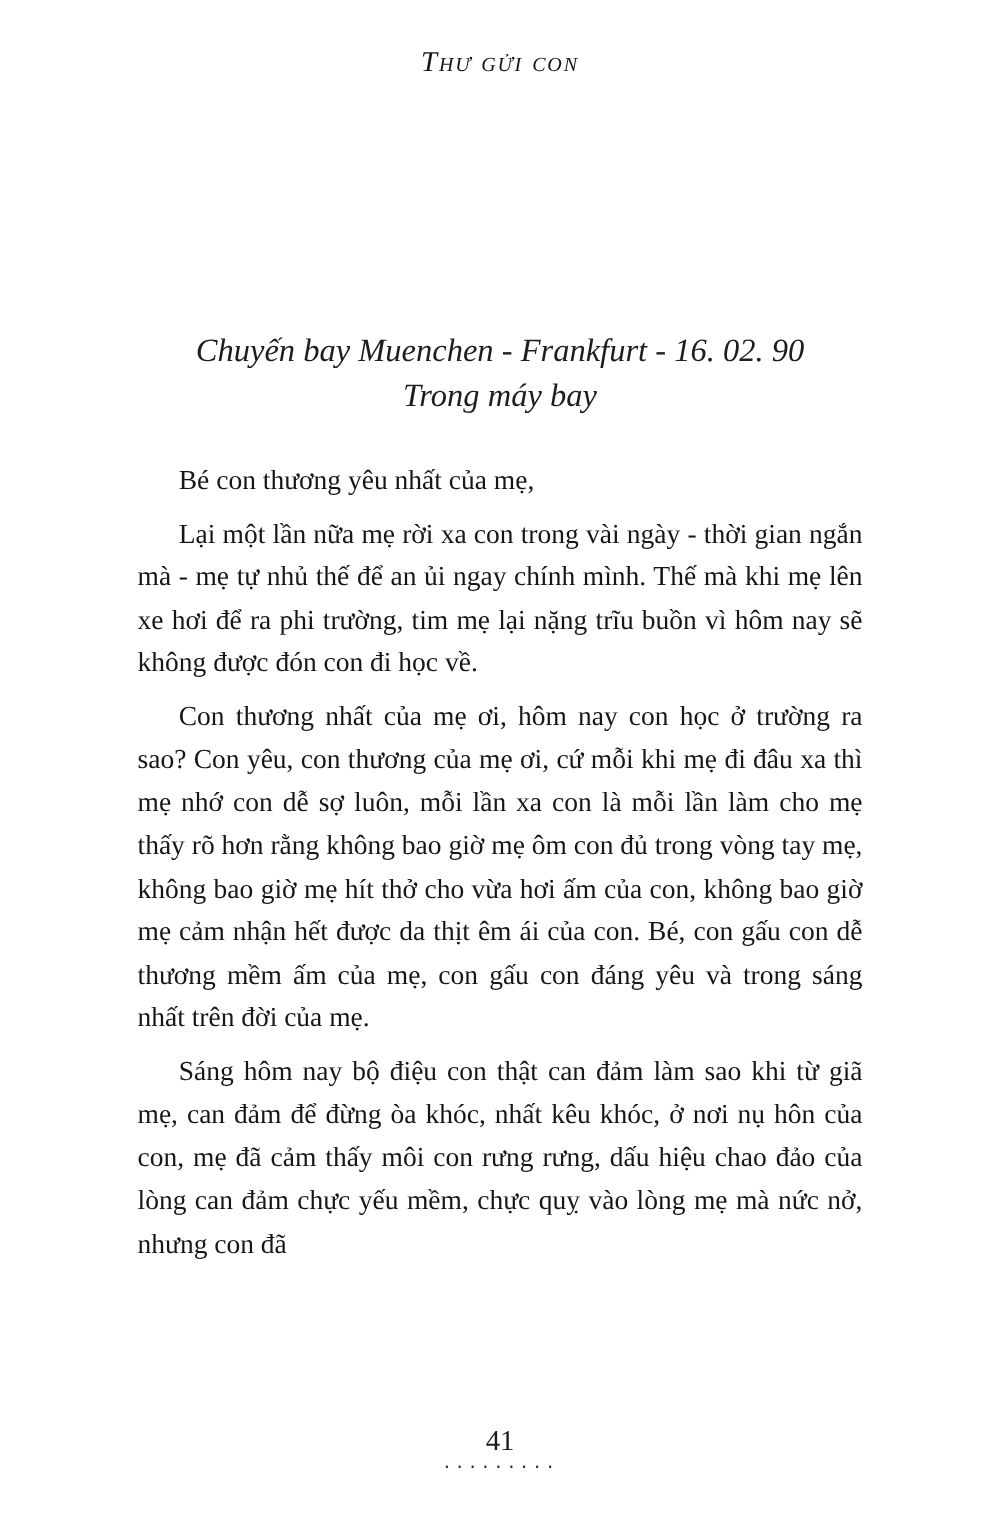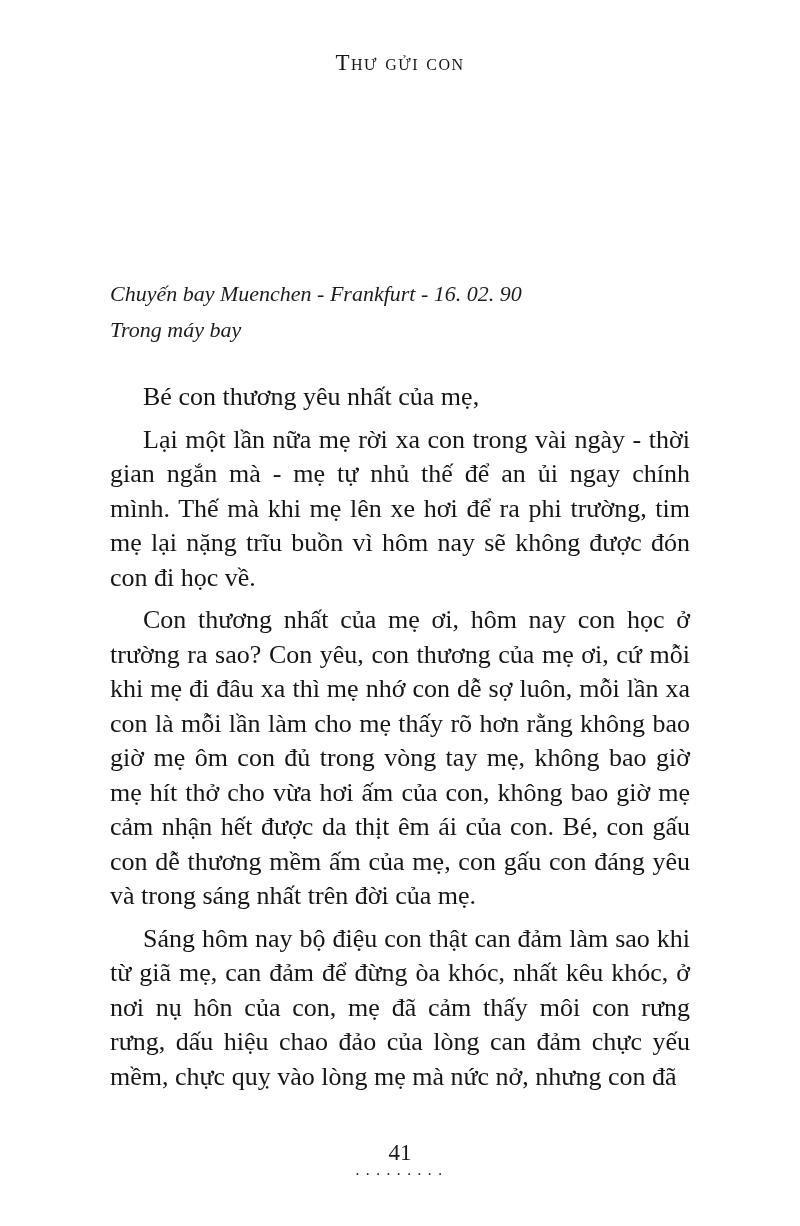--- a/index.html
+++ b/index.html
@@ -11,40 +11,41 @@
     position: relative;
     width: 800px;
     height: 1226px;
     margin: 0 auto;
     background: #ffffff;
     color: #1b1b1b;
     font-family: "Liberation Serif", "DejaVu Serif", serif;
     overflow: hidden;
   }
   .running-header {
-    padding-top: 50px;
+    padding-top: 37px;
     text-align: center;
     font-variant: small-caps;
     font-size: 23px;
     letter-spacing: 1.5px;
     color: #161616;
+    font-style: italic;
   }
   .dateline {
     margin: 200px 110px 0 110px;
     width: 580px;
-    text-align: left;
+    text-align: center;
     font-style: italic;
-    font-size: 22px;
+    font-size: 26px;
     line-height: 36px;
     color: #1d1d1d;
   }
   .letter-body {
     margin: 32px 110px 0 110px;
     width: 580px;
-    font-size: 26px;
+    font-size: 22px;
     line-height: 34.5px;
     text-align: justify;
     color: #161616;
   }
   .letter-body p {
     margin: 0 0 8px 0;
     text-indent: 33px;
   }
   .page-footer {
     position: absolute;

